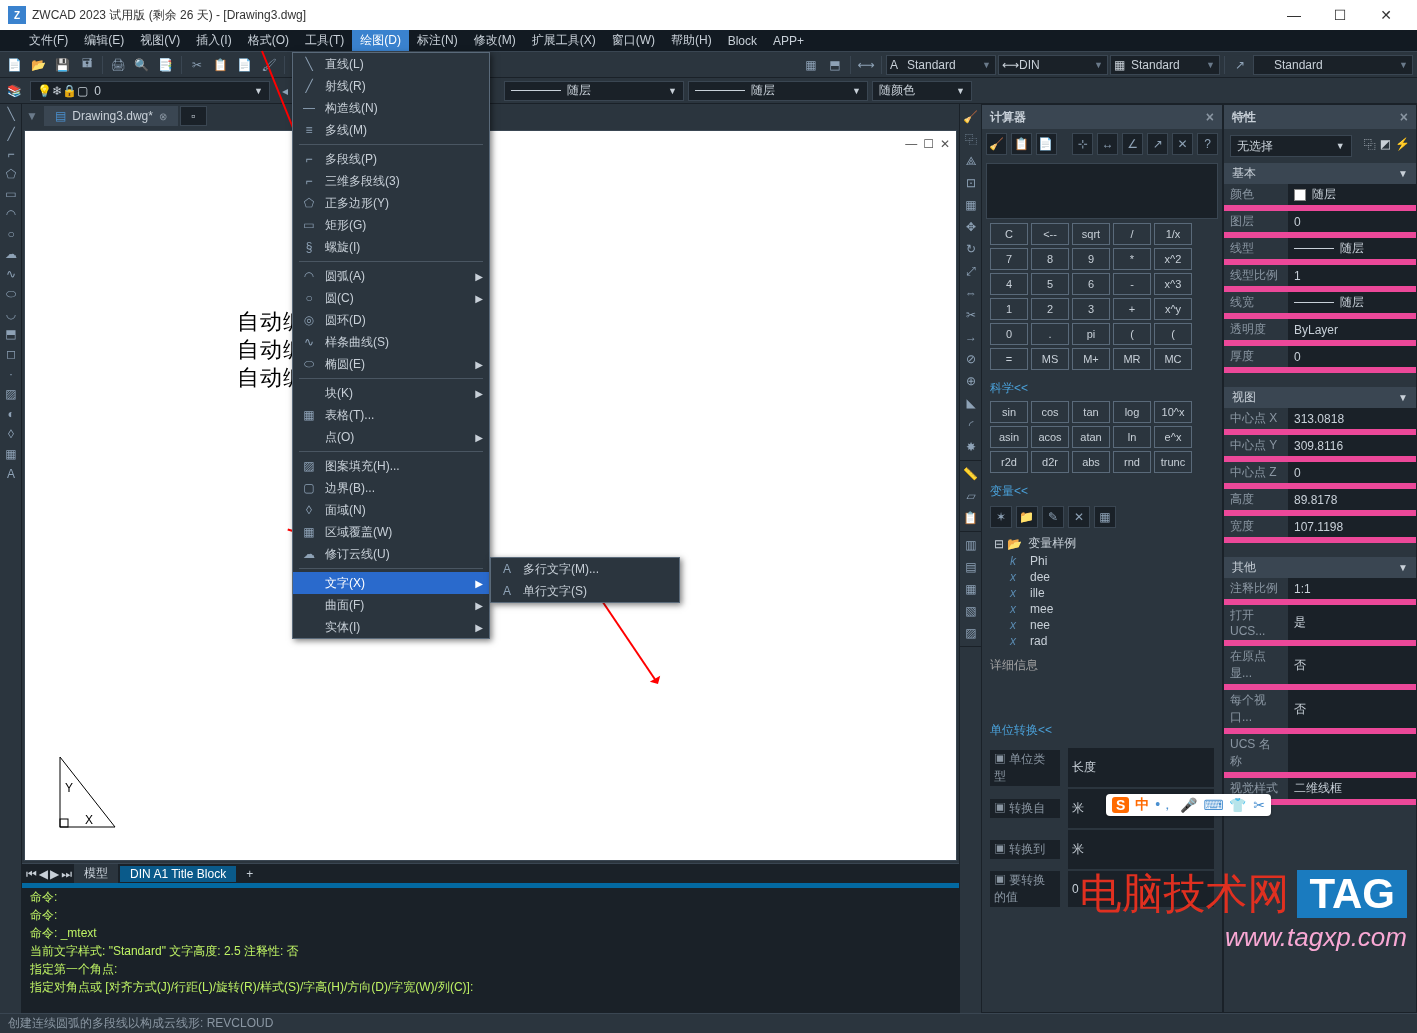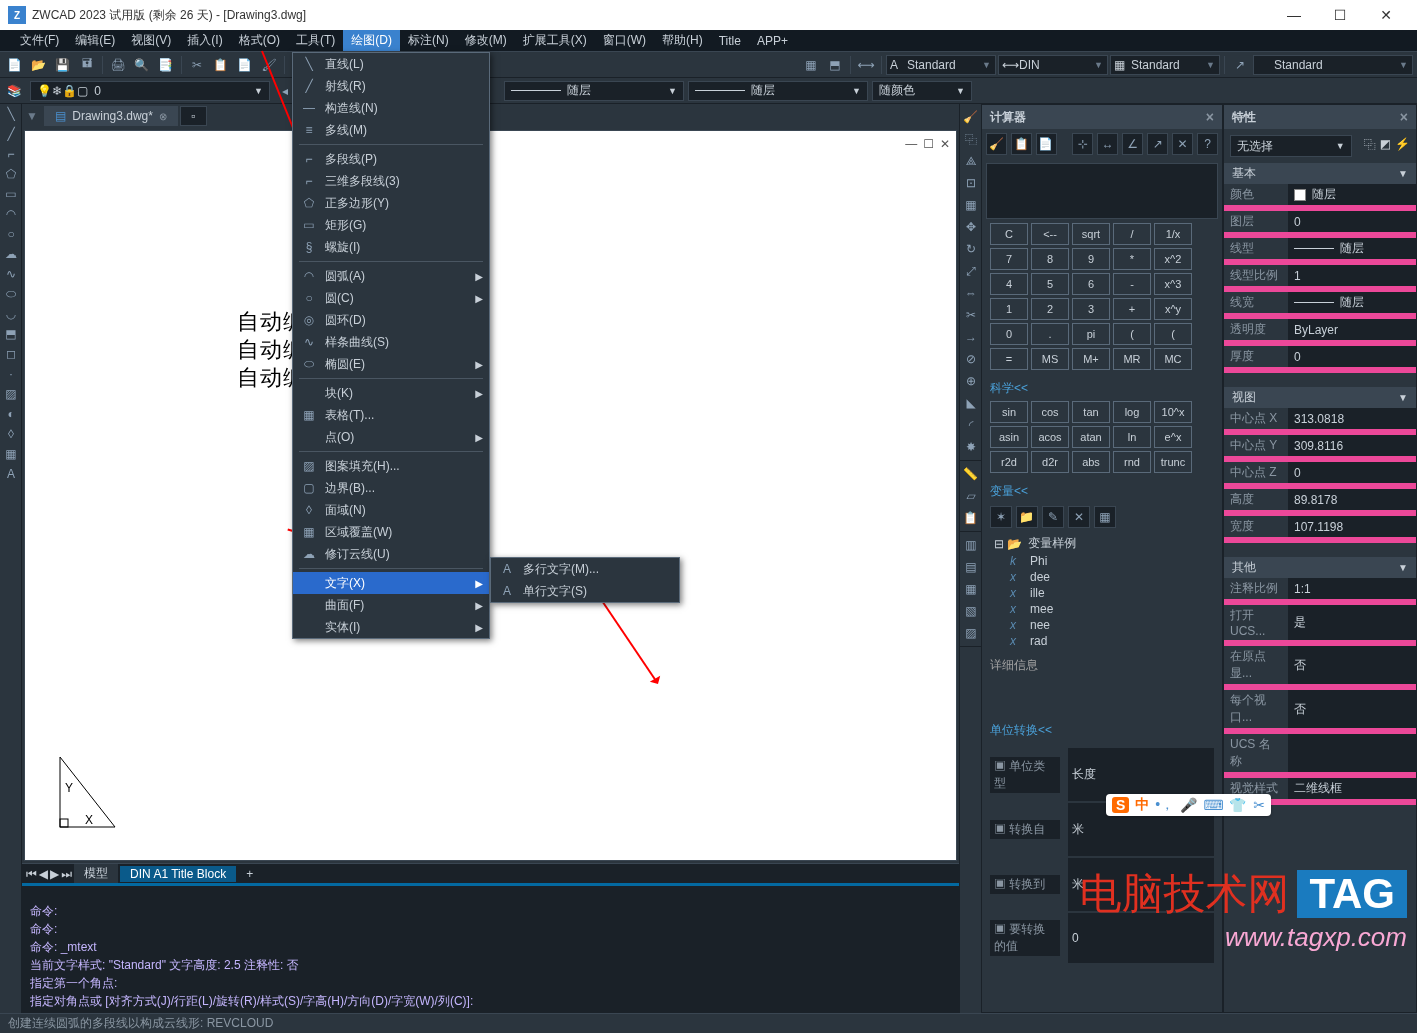--- a/index.html
+++ b/index.html
@@ -1,21 +1,21 @@
 <!DOCTYPE html>
 <html><head>
 <meta charset="utf-8">
 <style>
 *{margin:0;padding:0;box-sizing:border-box;font-family:"Microsoft YaHei",sans-serif;font-size:12px;user-select:none}
 body{background:#2b353e;color:#c8d0d8;overflow:hidden;width:1417px;height:1033px;position:relative}
 .titlebar{height:30px;background:#fff;display:flex;align-items:center;padding:0 8px;color:#333}
 .titlebar .logo{width:18px;height:18px;background:#3a82ce;margin-right:6px;display:flex;align-items:center;justify-content:center;color:#fff;font-weight:bold;font-size:10px}
 .titlebar .spacer{flex:1}
 .titlebar .winbtn{width:46px;height:30px;display:flex;align-items:center;justify-content:center;color:#333;font-size:14px}
-.menubar{height:22px;background:#121a22;display:flex;align-items:center;padding:0 12px;border-bottom:1px solid #3a4652}
+.menubar{height:22px;background:#121a22;display:flex;align-items:center;padding:0 21px;border-bottom:1px solid #3a4652}
 .menubar .mi{padding:2px 8px;cursor:default}
 .menubar .mi.active{background:#3a82ce;color:#fff}
 .toolbar{height:26px;background:#2b353e;display:flex;align-items:center;gap:2px;padding:0 4px;border-bottom:1px solid #1a2128}
 .tb-btn{width:22px;height:22px;display:flex;align-items:center;justify-content:center;color:#8ea2b6}
 .tb-sep{width:1px;height:18px;background:#3a4652;margin:0 2px}
 .tb-combo{height:20px;background:#1a2128;border:1px solid #3a4652;display:flex;align-items:center;padding:0 4px 0 20px;position:relative;min-width:110px}
 .tb-combo .ico{position:absolute;left:3px;top:2px;width:14px;height:14px}
 .tb-combo .dd{margin-left:auto;font-size:9px;color:#6a7a8a}
 .layerbar{height:26px;background:#2b353e;display:flex;align-items:center;gap:4px;padding:0 4px;border-bottom:1px solid #1a2128}
 .layerbar .lc{height:20px;background:#1a2128;border:1px solid #3a4652;display:flex;align-items:center;padding:0 6px;min-width:180px}
@@ -29,42 +29,42 @@
 .tabstrip .tab .x{font-size:10px;color:#8a96a2}
 .canvaswrap{flex:1;display:flex;flex-direction:column;min-width:0}
 .canvas{flex:1;background:#fff;position:relative;margin:2px;border:1px solid #3a4652}
 .canvas .controls{position:absolute;right:6px;top:6px;display:flex;gap:6px;color:#555}
 .canvas .txt{position:absolute;font-size:22px;color:#000;font-family:SimSun;letter-spacing:1px}
 .canvas .tri{position:absolute;left:30px;bottom:28px}
 .modelbar{height:20px;background:#1a2128;display:flex;align-items:center;gap:2px;padding:0 4px;border-top:1px solid #3a4652}
 .modelbar .mtab{padding:1px 10px;background:#2b353e;cursor:default}
 .modelbar .mtab.active{background:#0a5a8a;color:#fff}
 .modelbar .plus{padding:1px 8px}
-.cmdpanel{height:130px;background:#1a2128;border-top:3px solid #0369a1;padding:16px 8px;font-family:SimSun;font-size:13px;color:#c4b5fd;line-height:18px;overflow:hidden}
+.cmdpanel{height:130px;background:#1a2128;border-top:5px solid #0369a1;padding:0 8px;font-family:SimSun;font-size:13px;color:#bef264;line-height:18px;overflow:hidden}
 .statusbar{height:20px;background:#2b353e;border-top:1px solid #3a4652;padding:0 8px;display:flex;align-items:center;color:#8a96a2;font-size:11px}
 .rtools{width:22px;background:#2b353e;border-left:1px solid #1a2128;display:flex;flex-direction:column}
 .rtools .grp{border-bottom:1px solid #1a2128;padding:2px 0}
 .panel{background:#2b353e;border:1px solid #1a2128;display:flex;flex-direction:column}
 .panel-hd{height:24px;background:#3a4652;display:flex;align-items:center;padding:0 8px;font-weight:bold}
 .panel-hd .pclose{margin-left:auto;font-size:14px;color:#8a96a2}
 .calcpanel{width:242px;position:relative}
 .calc-row{display:flex;gap:4px;padding:4px}
 .calc-btn{width:22px;height:22px;background:#1a2128;border:1px solid #3a4652;display:flex;align-items:center;justify-content:center;color:#8ea2b6}
 .calc-disp{height:56px;background:#1a2128;border:1px solid #3a4652;margin:4px}
 .calc-sect{padding:4px 8px;color:#4aa0d8;font-size:12px}
 .calc-grid{display:grid;grid-template-columns:repeat(5,38px);gap:3px;padding:0 8px 6px}
 .ckey{height:22px;background:#2b353e;border:1px solid #5a6a7a;display:flex;align-items:center;justify-content:center;font-size:11px;color:#c8d0d8}
 .calc-tree{padding:4px 8px;font-size:12px}
 .calc-tree .trow{display:flex;align-items:center;gap:6px;padding:1px 0 1px 20px}
 .calc-tree .trow.root{padding-left:4px}
 .calc-tree .kvar{color:#5a8ab0;font-style:italic;width:14px}
 .calc-cv{padding:4px 8px}
 .calc-cv .cvrow{display:flex;align-items:center;gap:8px;padding:1px 0}
 .calc-cv .cvl{width:70px;color:#8a96a2;background:#1a2128;padding:1px 4px}
-.calc-cv .cvv{flex:1;background:#1a2128;padding:18px 4px}
+.calc-cv .cvv{flex:1;background:#1a2128;padding:11px 4px}
 .proppanel{width:194px}
 .prop-sel{margin:6px;height:22px;background:#1a2128;border:1px solid #3a4652;display:flex;align-items:center;padding:0 6px}
 .prop-sel .dd{margin-left:auto;font-size:9px}
 .prop-ic{display:flex;gap:4px;padding:0 6px 4px;justify-content:flex-end}
 .prop-sect{background:#3a4652;padding:2px 8px;display:flex;align-items:center}
 .prop-sect .ar{margin-left:auto;font-size:10px}
 .prop-row{display:flex;border-bottom:6px solid #ec4899}
 .prop-row .pl{width:64px;padding:2px 6px;background:#2b353e;color:#8a96a2}
 .prop-row .pv{flex:1;padding:2px 6px;background:#1a2128;display:flex;align-items:center;gap:6px}
 .prop-row .ln{display:inline-block;width:40px;height:1px;background:#c8d0d8}
@@ -101,21 +101,21 @@
     <div class="mi">视图(V)</div>
     <div class="mi">插入(I)</div>
     <div class="mi">格式(O)</div>
     <div class="mi">工具(T)</div>
     <div class="mi active">绘图(D)</div>
     <div class="mi">标注(N)</div>
     <div class="mi">修改(M)</div>
     <div class="mi">扩展工具(X)</div>
     <div class="mi">窗口(W)</div>
     <div class="mi">帮助(H)</div>
-    <div class="mi">Title</div>
+    <div class="mi">Block</div>
     <div class="mi">APP+</div>
   </div>
 
 <div class="toolbar">
   <div class="tb-btn">📄</div>
   <div class="tb-btn">📂</div>
   <div class="tb-btn">💾</div>
   <div class="tb-btn">🖬</div>
   <div class="tb-sep"></div>
   <div class="tb-btn">🖨</div>

